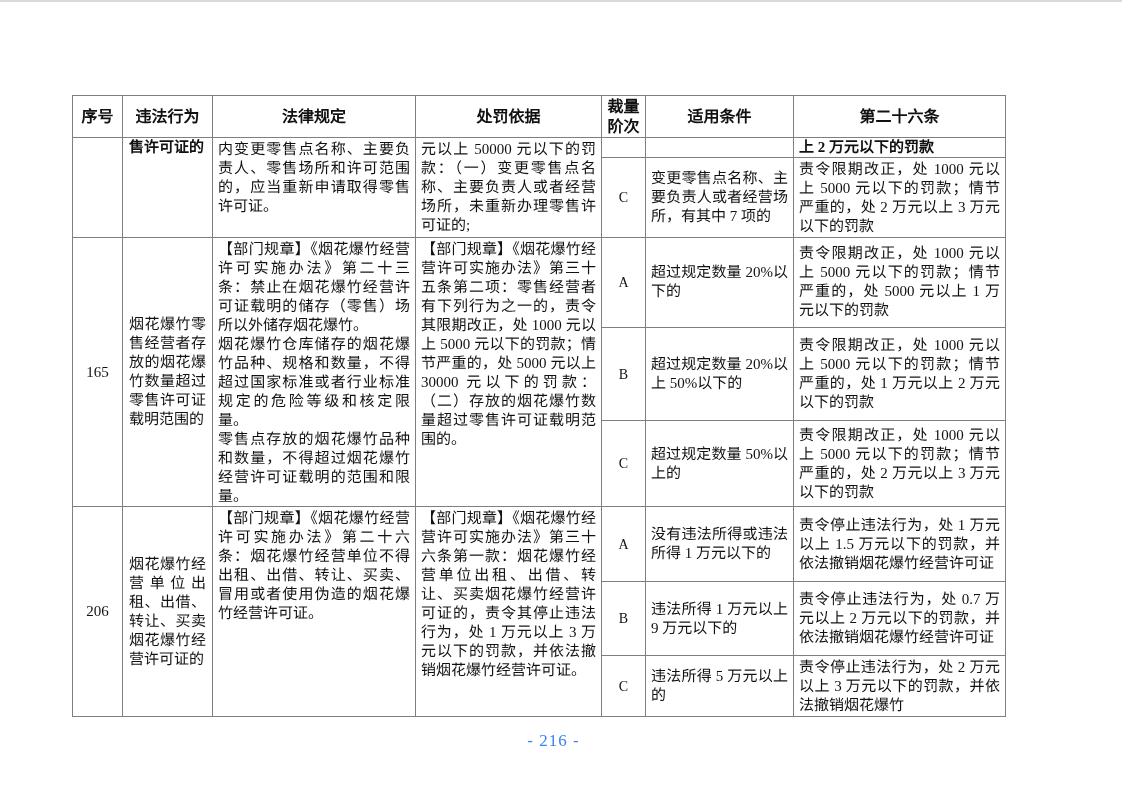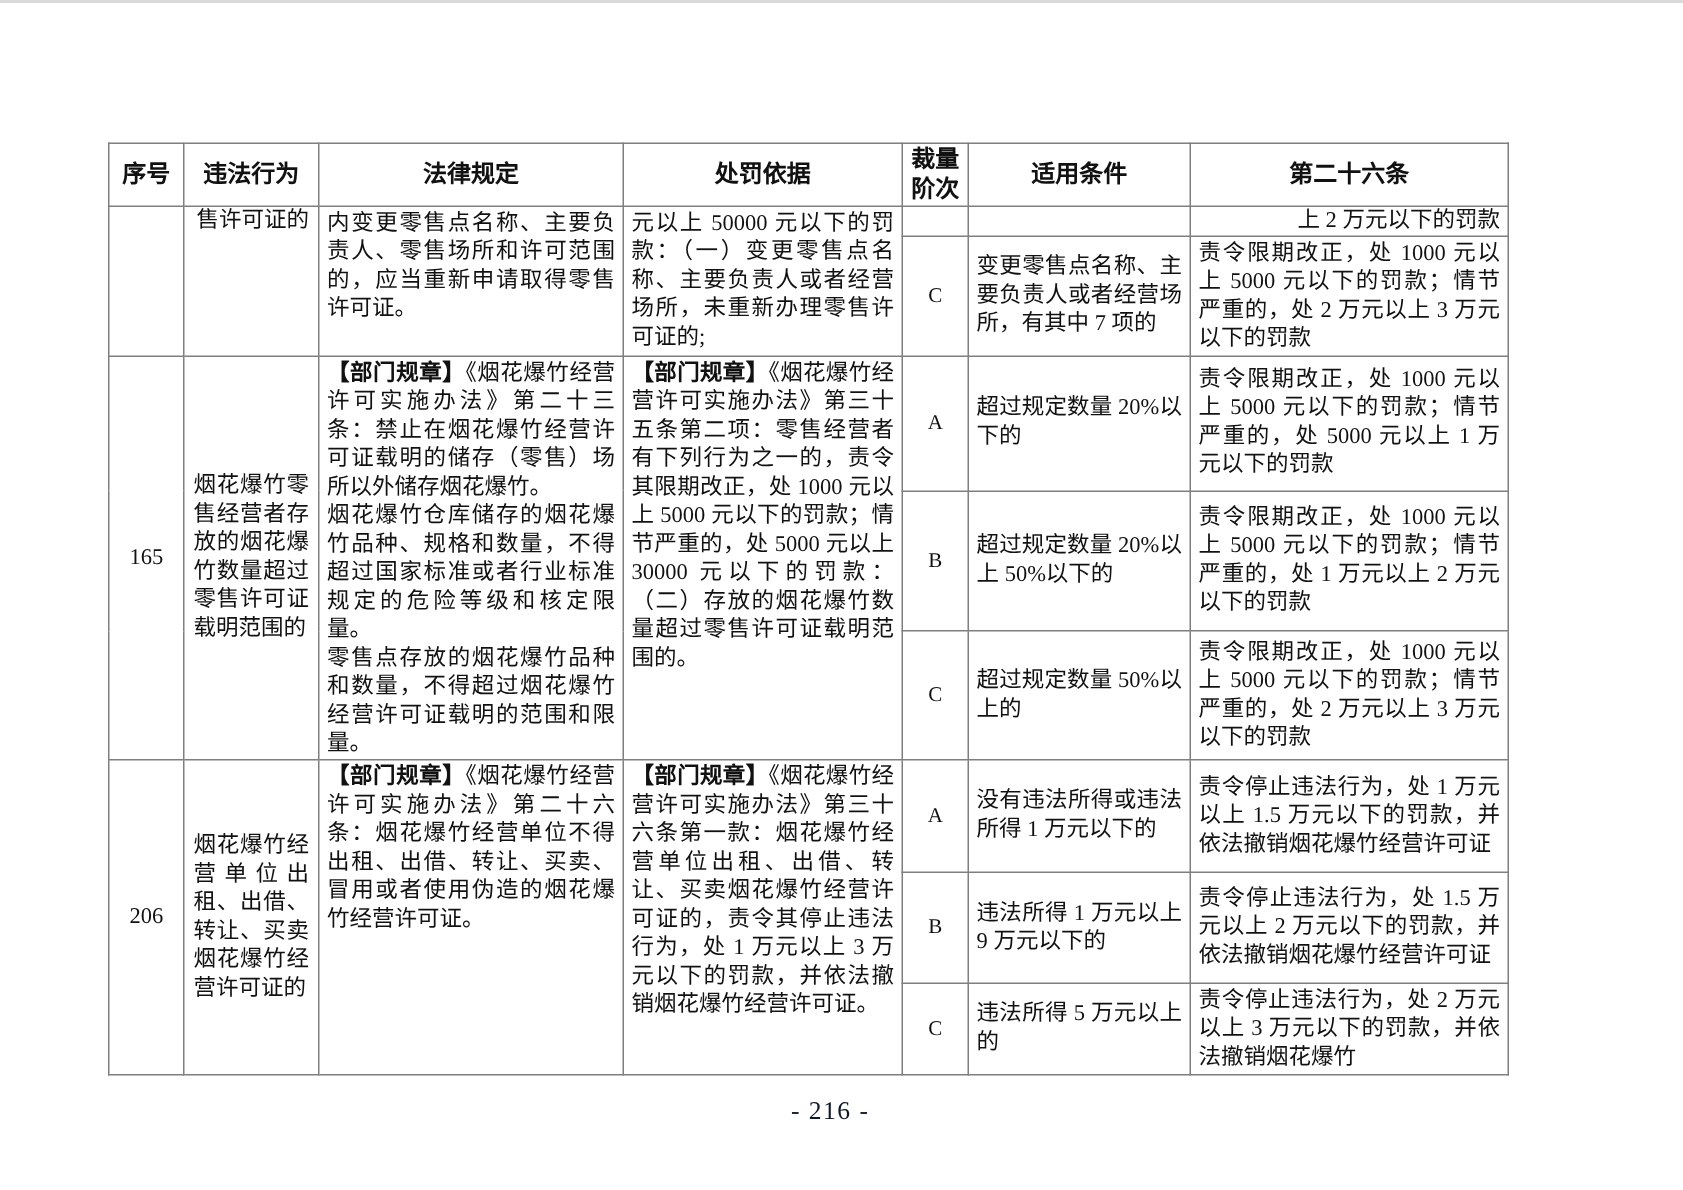--- a/index.html
+++ b/index.html
@@ -19,27 +19,27 @@
     line-height:20px;padding:0 2px;color:#111;
   }
   td{
     font-size:15px;line-height:19px;padding:0 5px;vertical-align:middle;
     text-align:justify;color:#111;
   }
   .c-id{text-align:center;}
   .c-behavior{padding:0 6px;}
   .c-law,.c-basis{vertical-align:top;padding-top:2px;margin-left:28px;}
   .v-top{vertical-align:top;}
-  .t-left{text-align:right;}
+  .t-left{text-align:left;font-weight:bold;}
   .c-level{text-align:center;font-size:14px;}
   .pre{white-space:pre-line;}
-  .tag{font-weight:bold;}
+  .tag{font-weight:normal;}
   .page-num{
     position:absolute;top:731px;left:87px;width:933px;text-align:center;
-    font-size:17px;color:#0f172a;letter-spacing:1px;
+    font-size:17px;color:#3b82f6;letter-spacing:1px;
   }
 </style>
 </head>
 <body>
 
 <div class="scan-edge"></div>
 
 <table class="penalty">
   <colgroup>
     <col style="width:50px">
@@ -105,21 +105,21 @@
       <td class="c-behavior" rowspan="3">烟花爆竹经营单位出租、出借、转让、买卖烟花爆竹经营许可证的</td>
       <td class="c-law" rowspan="3"><span class="tag">【部门规章】</span><span class="pre">《烟花爆竹经营许可实施办法》第二十六条：烟花爆竹经营单位不得出租、出借、转让、买卖、冒用或者使用伪造的烟花爆竹经营许可证。</span></td>
       <td class="c-basis" rowspan="3"><span class="tag">【部门规章】</span><span class="pre">《烟花爆竹经营许可实施办法》第三十六条第一款：烟花爆竹经营单位出租、出借、转让、买卖烟花爆竹经营许可证的，责令其停止违法行为，处 1 万元以上 3 万元以下的罚款，并依法撤销烟花爆竹经营许可证。</span></td>
       <td class="c-level">A</td>
       <td>没有违法所得或违法所得 1 万元以下的</td>
       <td>责令停止违法行为，处 1 万元以上 1.5 万元以下的罚款，并依法撤销烟花爆竹经营许可证</td>
     </tr>
     <tr style="height:74px">
       <td class="c-level">B</td>
       <td>违法所得 1 万元以上 9 万元以下的</td>
-      <td>责令停止违法行为，处 1.5 万元以上 2 万元以下的罚款，并依法撤销烟花爆竹经营许可证</td>
+      <td>责令停止违法行为，处 0.7 万元以上 2 万元以下的罚款，并依法撤销烟花爆竹经营许可证</td>
     </tr>
     <tr style="height:61px">
       <td class="c-level">C</td>
       <td>违法所得 5 万元以上的</td>
       <td>责令停止违法行为，处 2 万元以上 3 万元以下的罚款，并依法撤销烟花爆竹</td>
     </tr>
   </tbody>
 </table>
 
 <div class="page-num">- 216 -</div>

